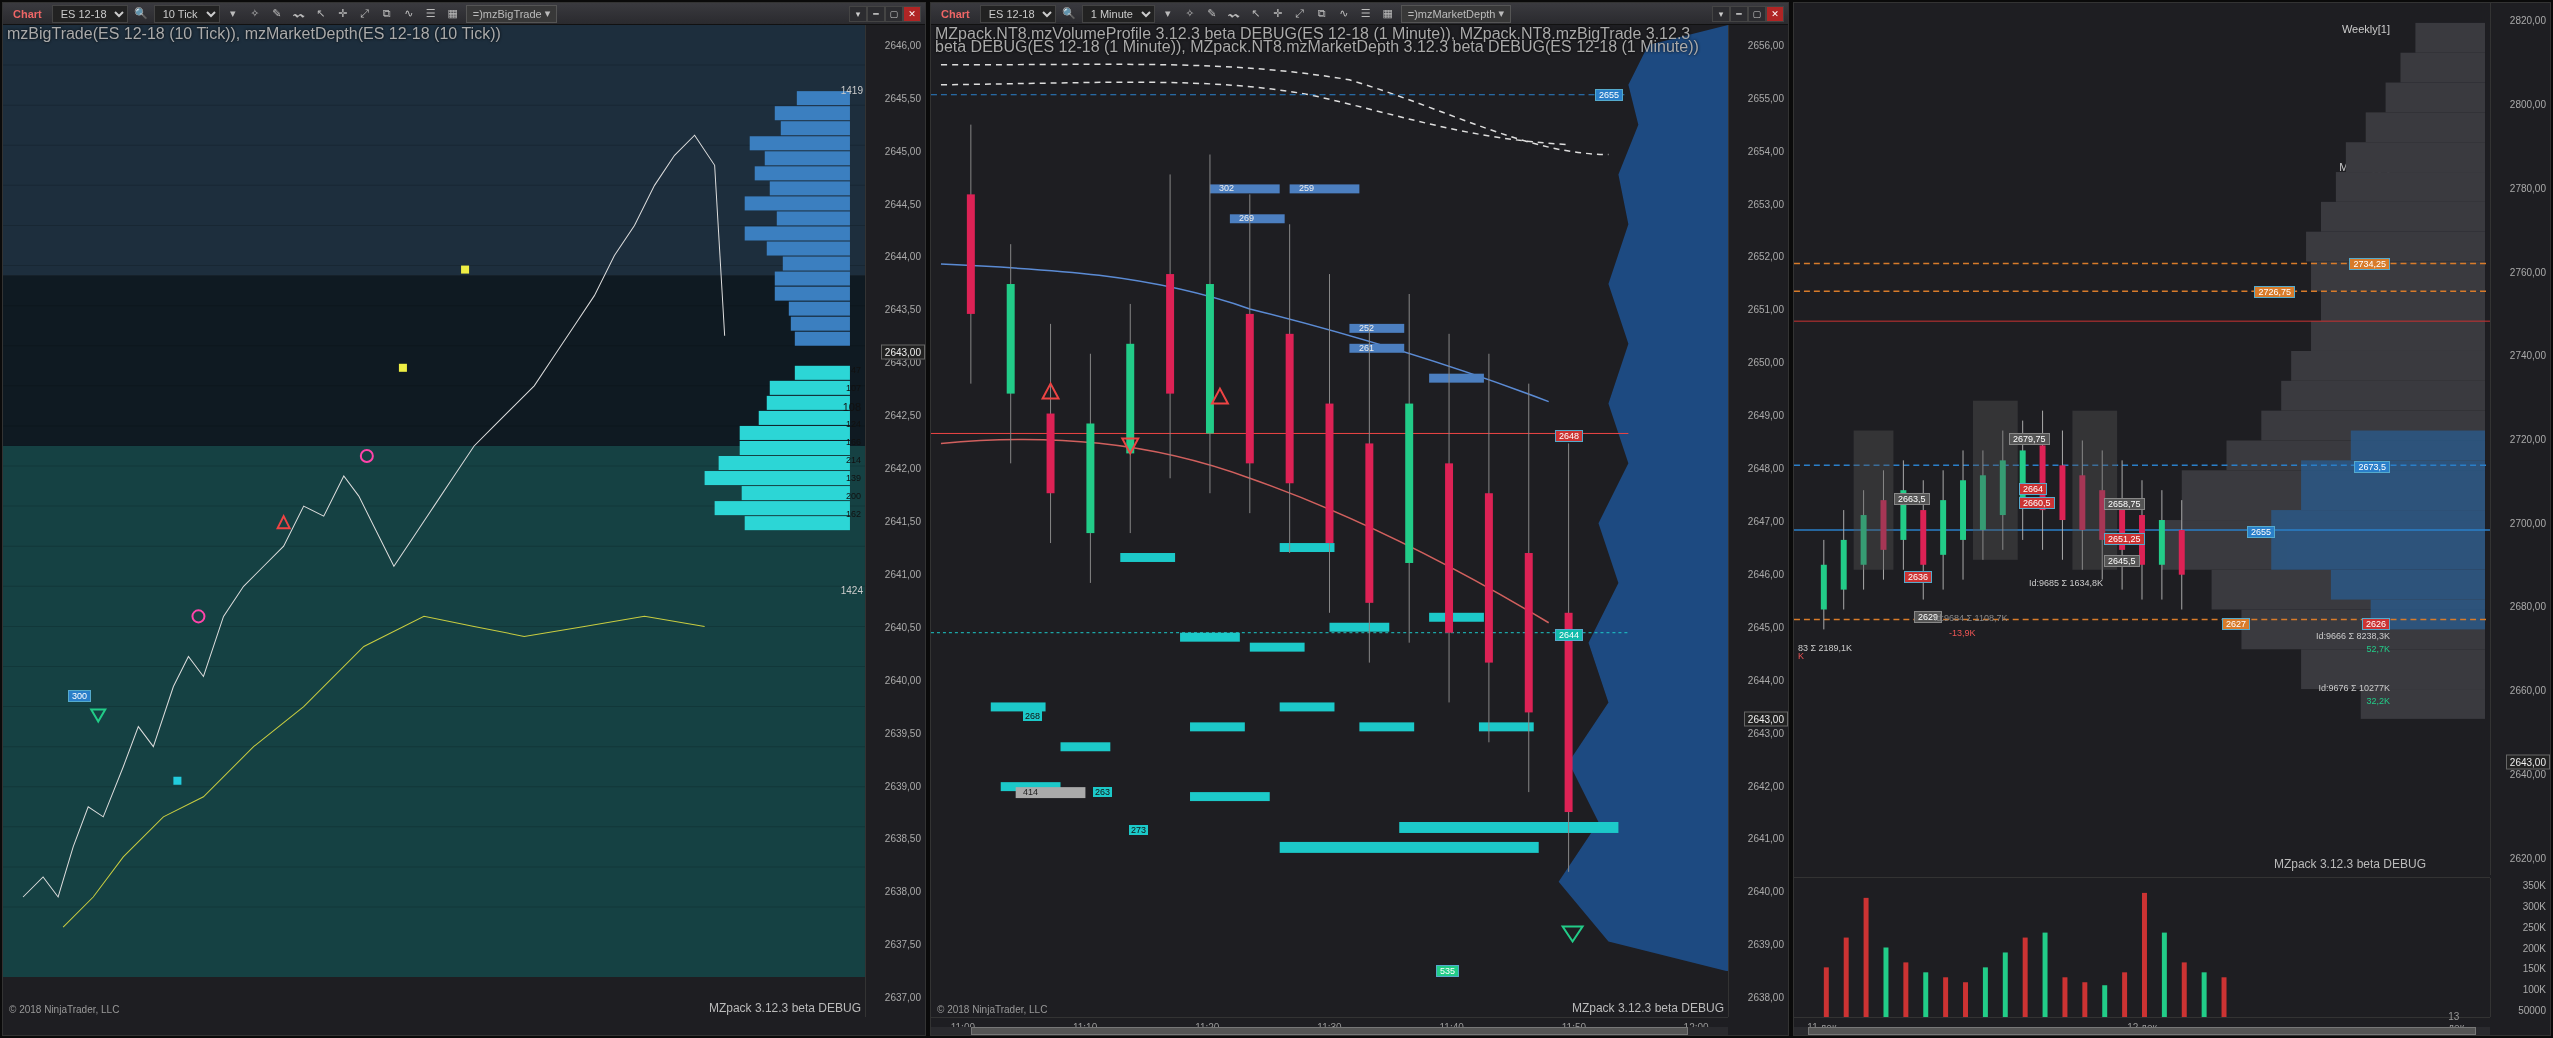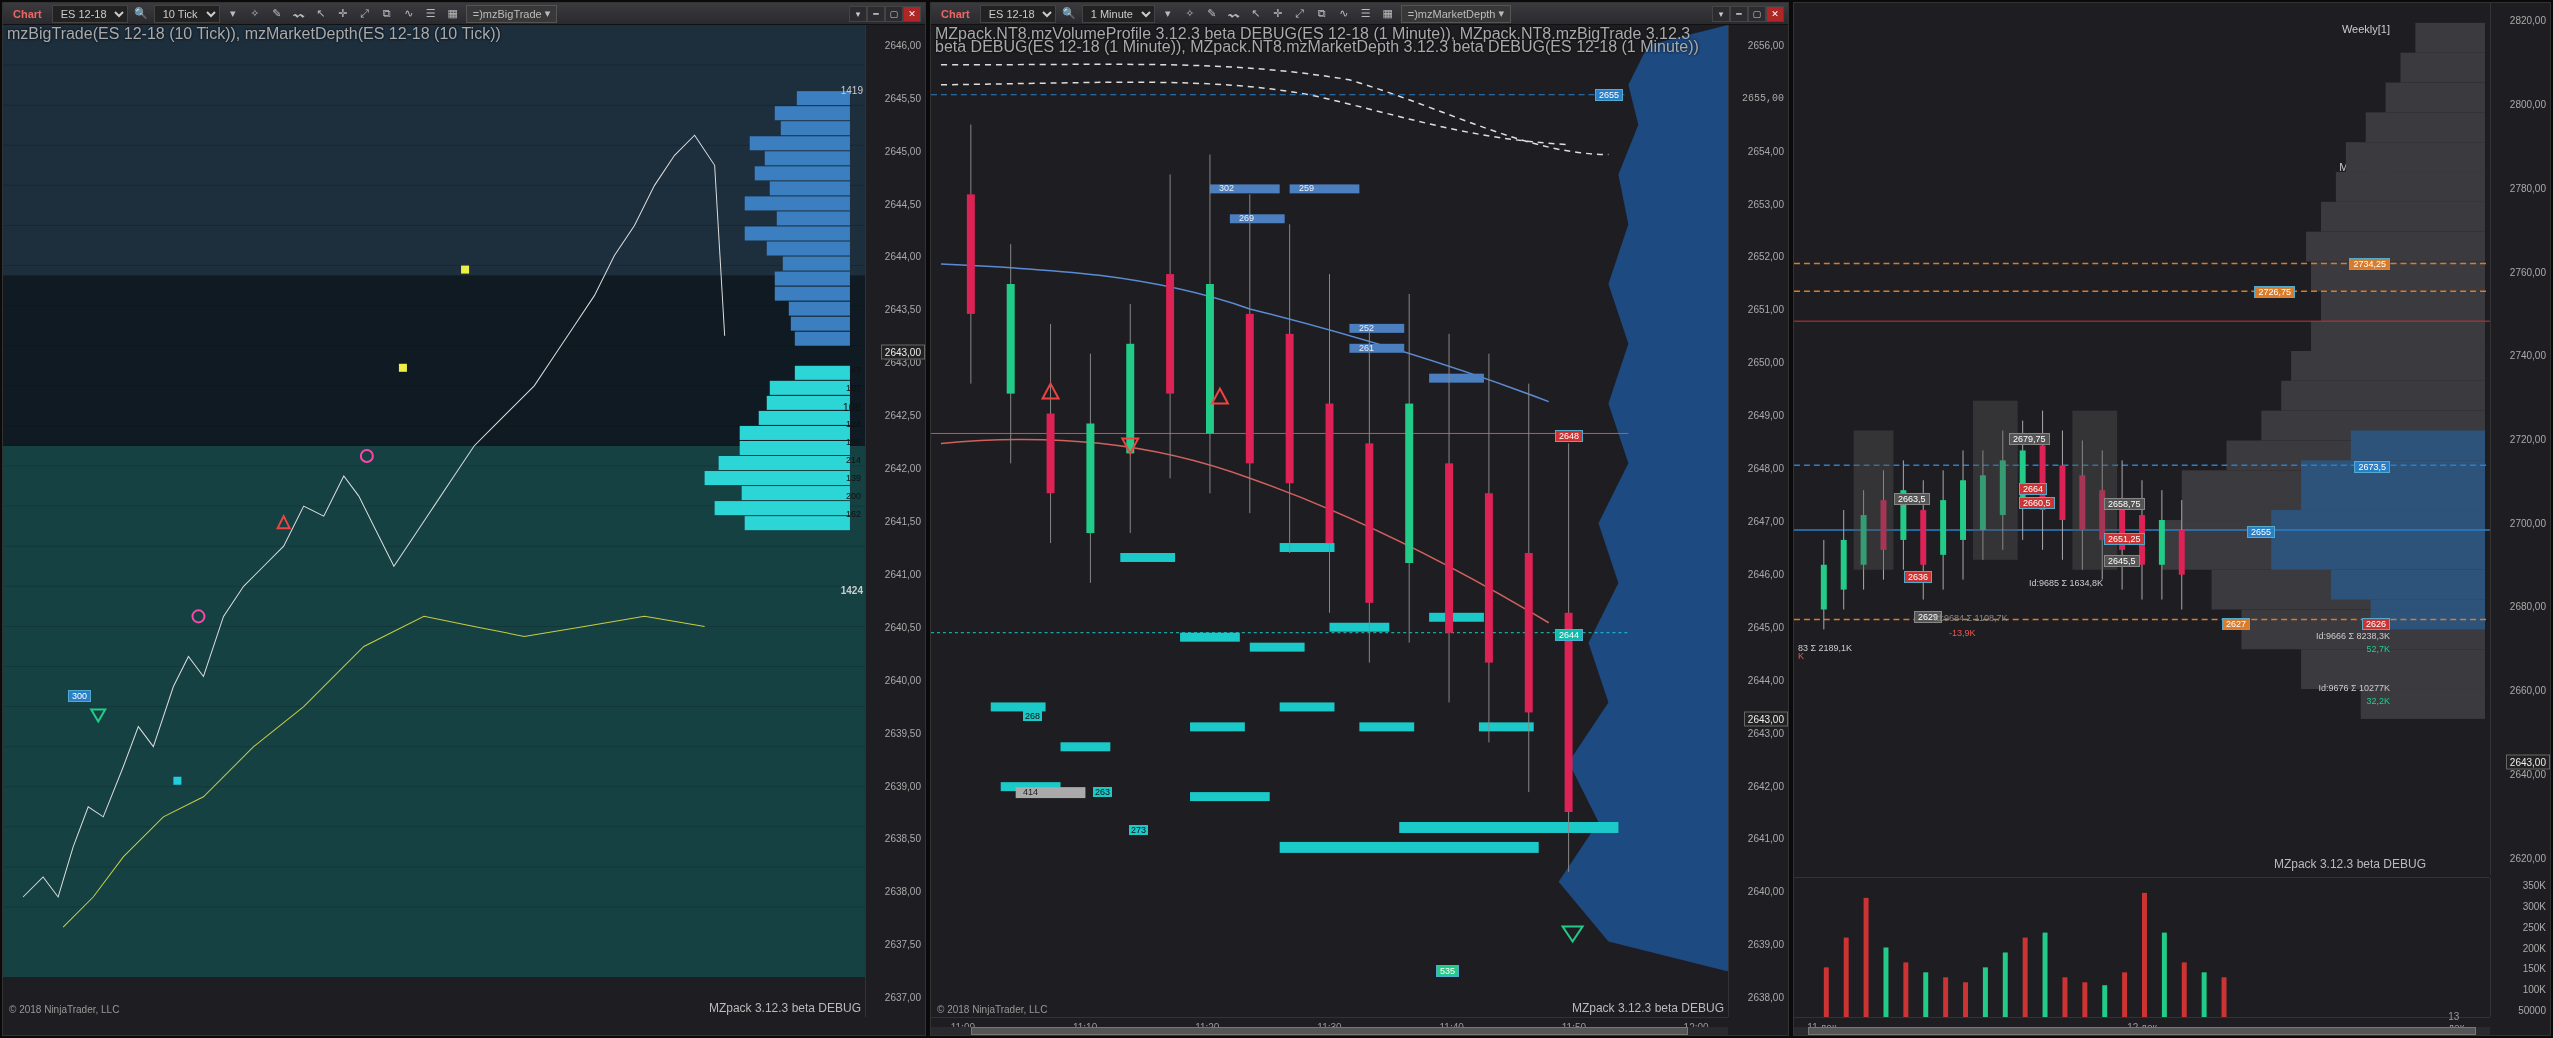--- a/index.html
+++ b/index.html
@@ -154,21 +154,21 @@
           <rect x="770" y="261" width="75" height="14" fill="#3b7fc0"></rect>
           <rect x="784" y="276" width="61" height="14" fill="#3b7fc0"></rect>
           <rect x="786" y="291" width="59" height="14" fill="#3b7fc0"></rect>
           <rect x="790" y="306" width="55" height="14" fill="#3b7fc0"></rect>
         </g>
       </svg>
 
       <div class="small-badge" style="left:65px; top:665px;">300</div>
 
       <div style="position:absolute; right:2px; top:60px; font-size:10px; color:#ccc;">1419</div>
-      <div style="position:absolute; right:2px; top:560px; font-size:10px; color:#ccc;font-weight:bold;">1424</div>
+      <div style="position:absolute; right:2px; top:560px; font-size:10px; color:#ccc;">1424</div>
       <div id="ladderlabels">
             <div style="position: absolute; right: 4px; font-size: 9px; color: rgb(17, 17, 17); top: 340px;">47</div>
             <div style="position: absolute; right: 4px; font-size: 9px; color: rgb(17, 17, 17); top: 358px;">107</div>
             <div style="position: absolute; right: 4px; font-size: 11px; color: rgb(17, 17, 17); top: 376px;">108</div>
             <div style="position: absolute; right: 4px; font-size: 9px; color: rgb(17, 17, 17); top: 394px;">124</div>
             <div style="position: absolute; right: 4px; font-size: 9px; color: rgb(17, 17, 17); top: 412px;">166</div>
             <div style="position: absolute; right: 4px; font-size: 9px; color: rgb(17, 17, 17); top: 430px;">214</div>
             <div style="position: absolute; right: 4px; font-size: 9px; color: rgb(17, 17, 17); top: 448px;">139</div>
             <div style="position: absolute; right: 4px; font-size: 9px; color: rgb(17, 17, 17); top: 466px;">200</div>
             <div style="position: absolute; right: 4px; font-size: 9px; color: rgb(17, 17, 17); top: 484px;">162</div>
@@ -327,21 +327,21 @@
       <div style="position:absolute; left:198px; top:800px; font-size:9px; color:#111; background:#1cc9c9; padding:0 2px;">273</div>
       <div style="position:absolute; left:288px; top:158px; font-size:9px; color:#eee;">302</div>
       <div style="position:absolute; left:368px; top:158px; font-size:9px; color:#eee;">259</div>
       <div style="position:absolute; left:308px; top:188px; font-size:9px; color:#eee;">269</div>
       <div style="position:absolute; left:428px; top:298px; font-size:9px; color:#eee;">252</div>
       <div style="position:absolute; left:428px; top:318px; font-size:9px; color:#eee;">261</div>
     </div>
 
     <div class="yaxis" id="yaxis2">
           <div class="ytick" style="top: 2%;">2656,00</div>
-          <div class="ytick" style="top: 7.33333%; font-family: Liberation Mono, monospace;">2655,00</div>
+          <div class="ytick" style="top: 7.33333%;">2655,00</div>
           <div class="ytick" style="top: 12.6667%;">2654,00</div>
           <div class="ytick" style="top: 18%;">2653,00</div>
           <div class="ytick" style="top: 23.3333%;">2652,00</div>
           <div class="ytick" style="top: 28.6667%;">2651,00</div>
           <div class="ytick" style="top: 34%;">2650,00</div>
           <div class="ytick" style="top: 39.3333%;">2649,00</div>
           <div class="ytick" style="top: 44.6667%;">2648,00</div>
           <div class="ytick" style="top: 50%;">2647,00</div>
           <div class="ytick" style="top: 55.3333%;">2646,00</div>
           <div class="ytick" style="top: 60.6667%;">2645,00</div>

